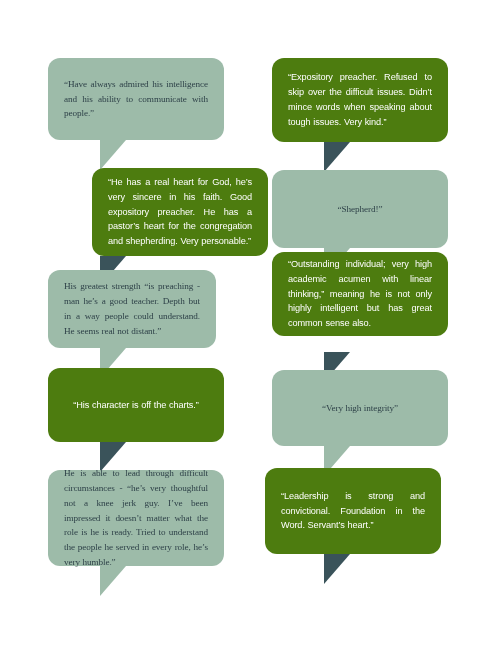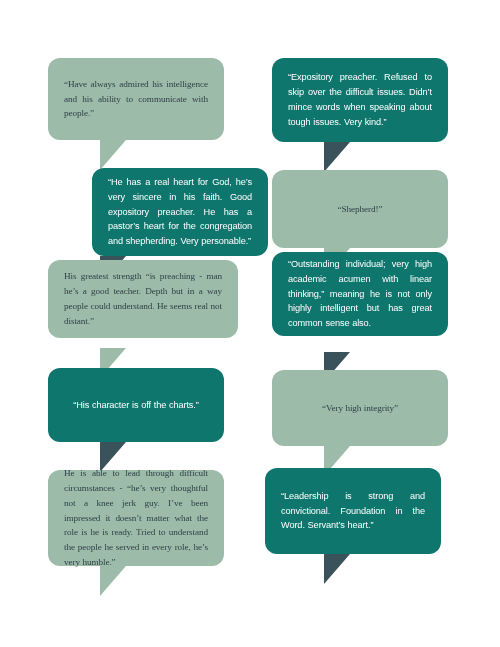--- a/index.html
+++ b/index.html
@@ -47,21 +47,21 @@
 
   
   .bubble.light {
     background: #9dbba9;
     font-family: Liberation Serif, serif;
   }
   .bubble.light .bubble-text {
     color: #2f4249;
   }
   .bubble.dark {
-    background: #0f766e;
+    background: #4d7c0f;
   }
   .bubble.dark .bubble-text {
     color: #ffffff;
   }
 
   
   .tail {
     position: absolute;
     width: 0;
     height: 0;
@@ -85,21 +85,21 @@
     <div class="bubble light" style="left:48px; top:58px; width:176px; height:82px;">
       <span class="bubble-text">“Have always admired his intelligence and his ability to communicate with people.”</span>
     </div>
     <div class="tail light" style="left:100px; top:140px; border-width:30px 26px 0 0;"></div>
 
     <div class="bubble dark" style="left:48px; top:168px; width:176px; height:88px;margin-left:44px;">
       <span class="bubble-text">“He has a real heart for God, he’s very sincere in his faith. Good expository preacher. He has a pastor’s heart for the congregation and shepherding. Very personable.”</span>
     </div>
     <div class="tail dark" style="left:100px; top:256px; border-width:30px 26px 0 0;"></div>
 
-    <div class="bubble light" style="left:48px; top:260px; width:190px; height:78px;">
+    <div class="bubble light" style="left:48px; top:270px; width:168px; height:78px;">
       <span class="bubble-text">His greatest strength “is preaching - man he’s a good teacher.  Depth but in a way people could understand.  He seems real not distant.”</span>
     </div>
     <div class="tail light" style="left:100px; top:348px; border-width:30px 26px 0 0;"></div>
 
     <div class="bubble dark center" style="left:48px; top:368px; width:176px; height:74px;">
       <span class="bubble-text">“His character is off the charts.”</span>
     </div>
     <div class="tail dark" style="left:100px; top:442px; border-width:30px 26px 0 0;"></div>
 
     <div class="bubble light" style="left:48px; top:470px; width:176px; height:96px;">

